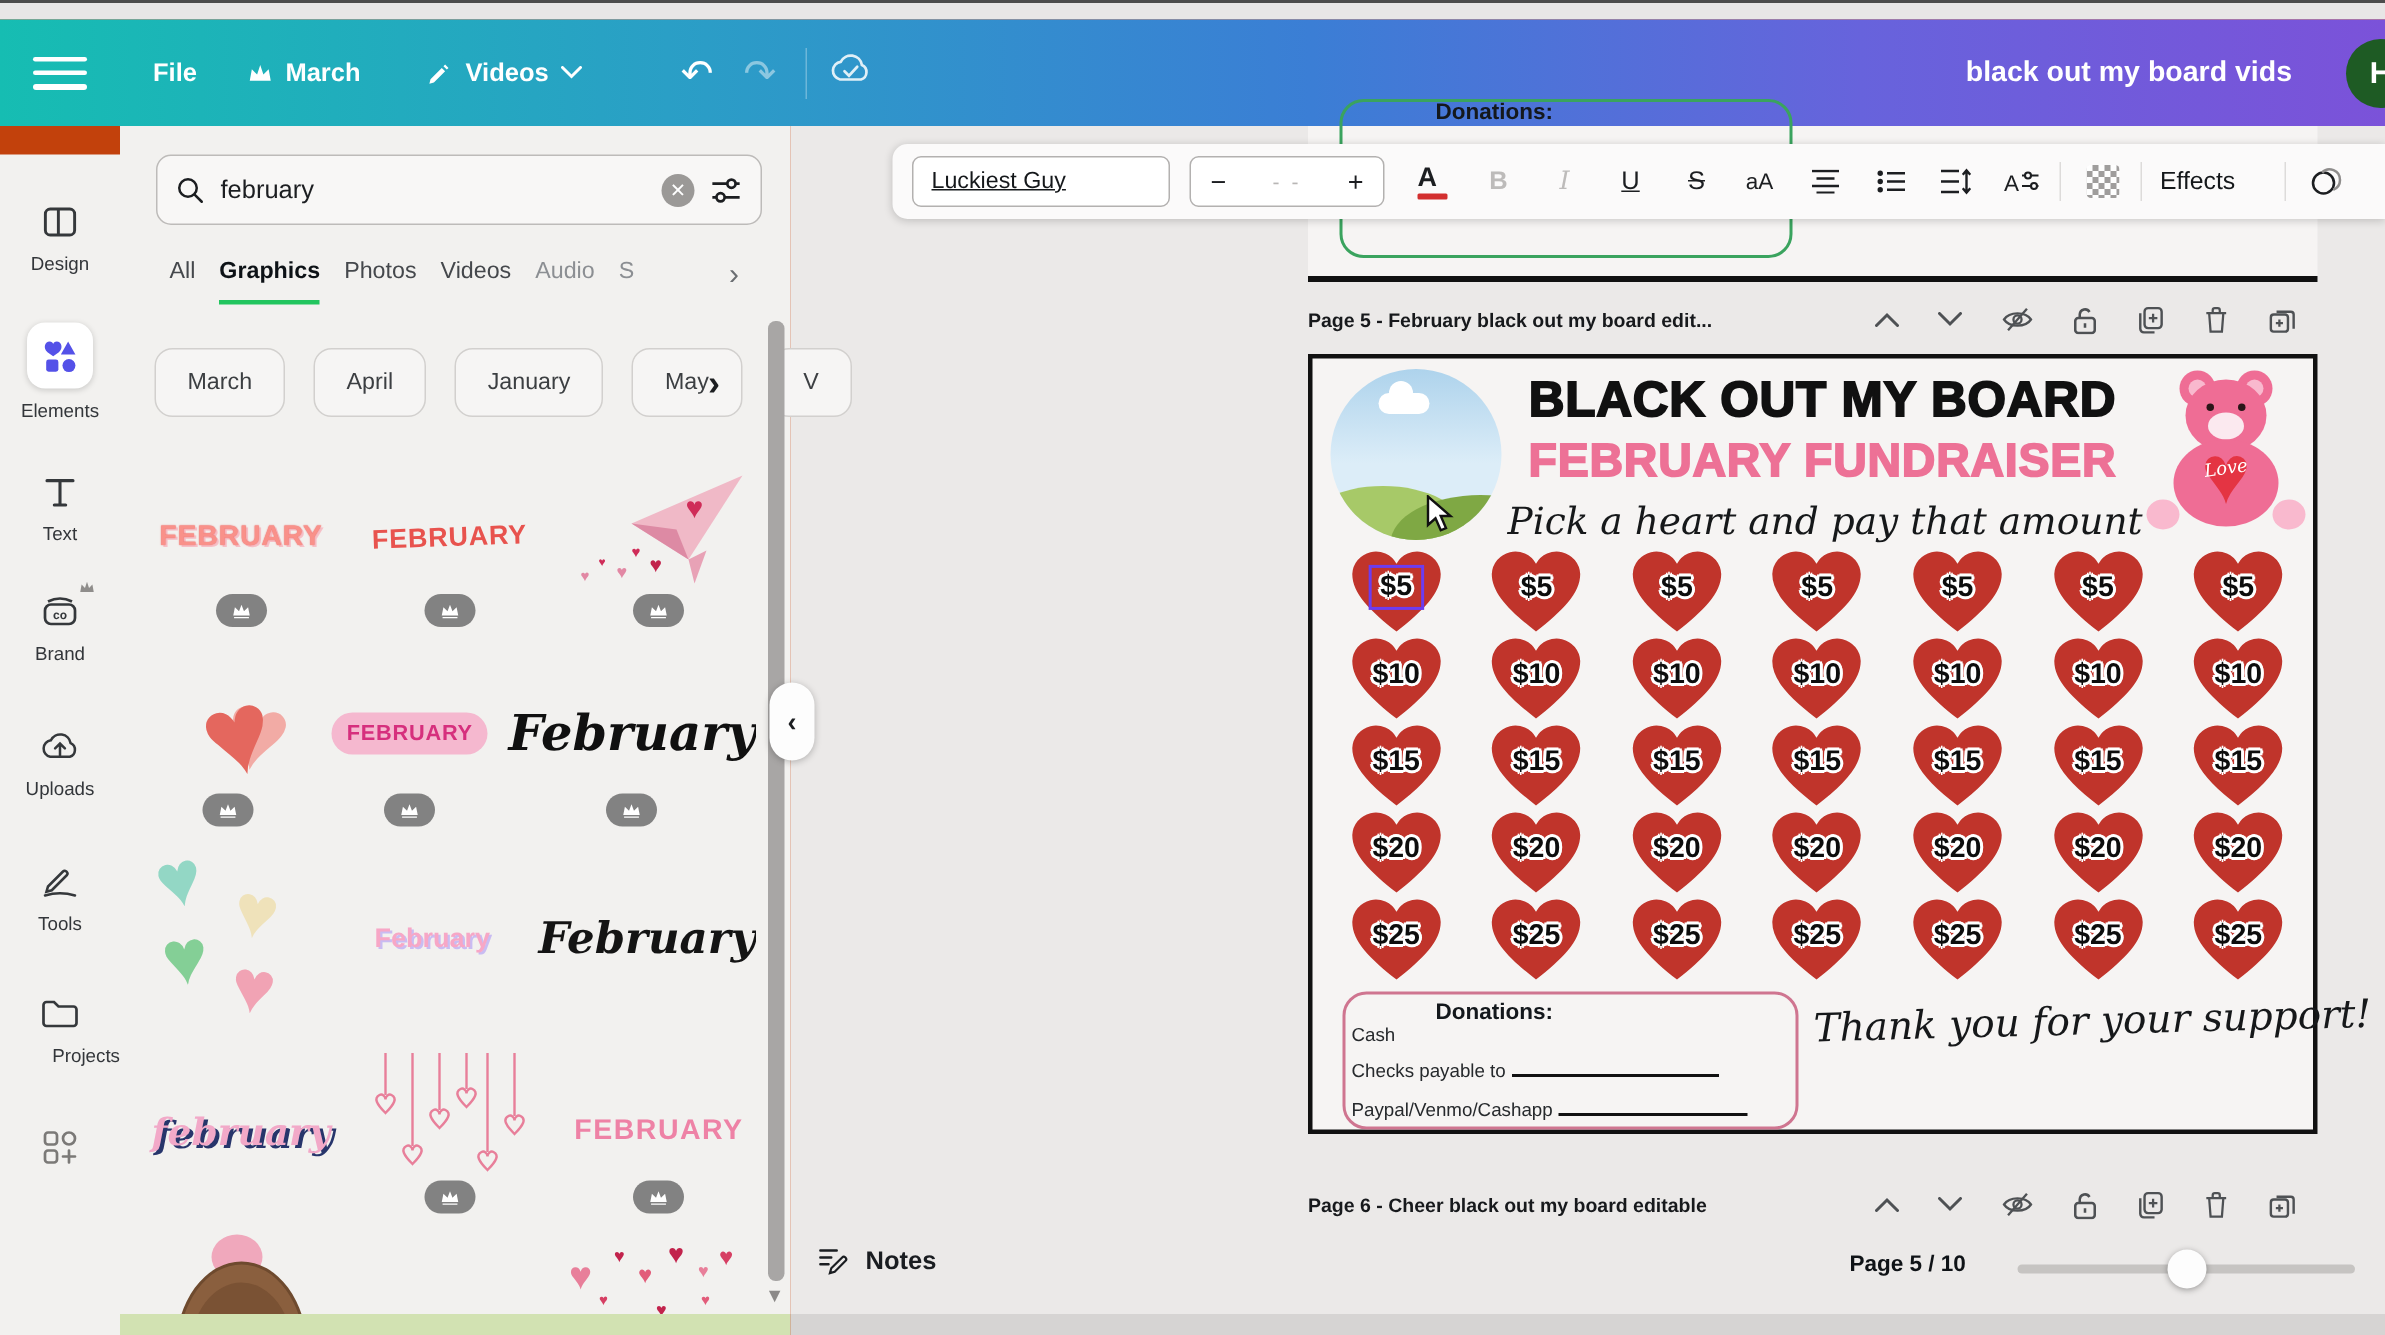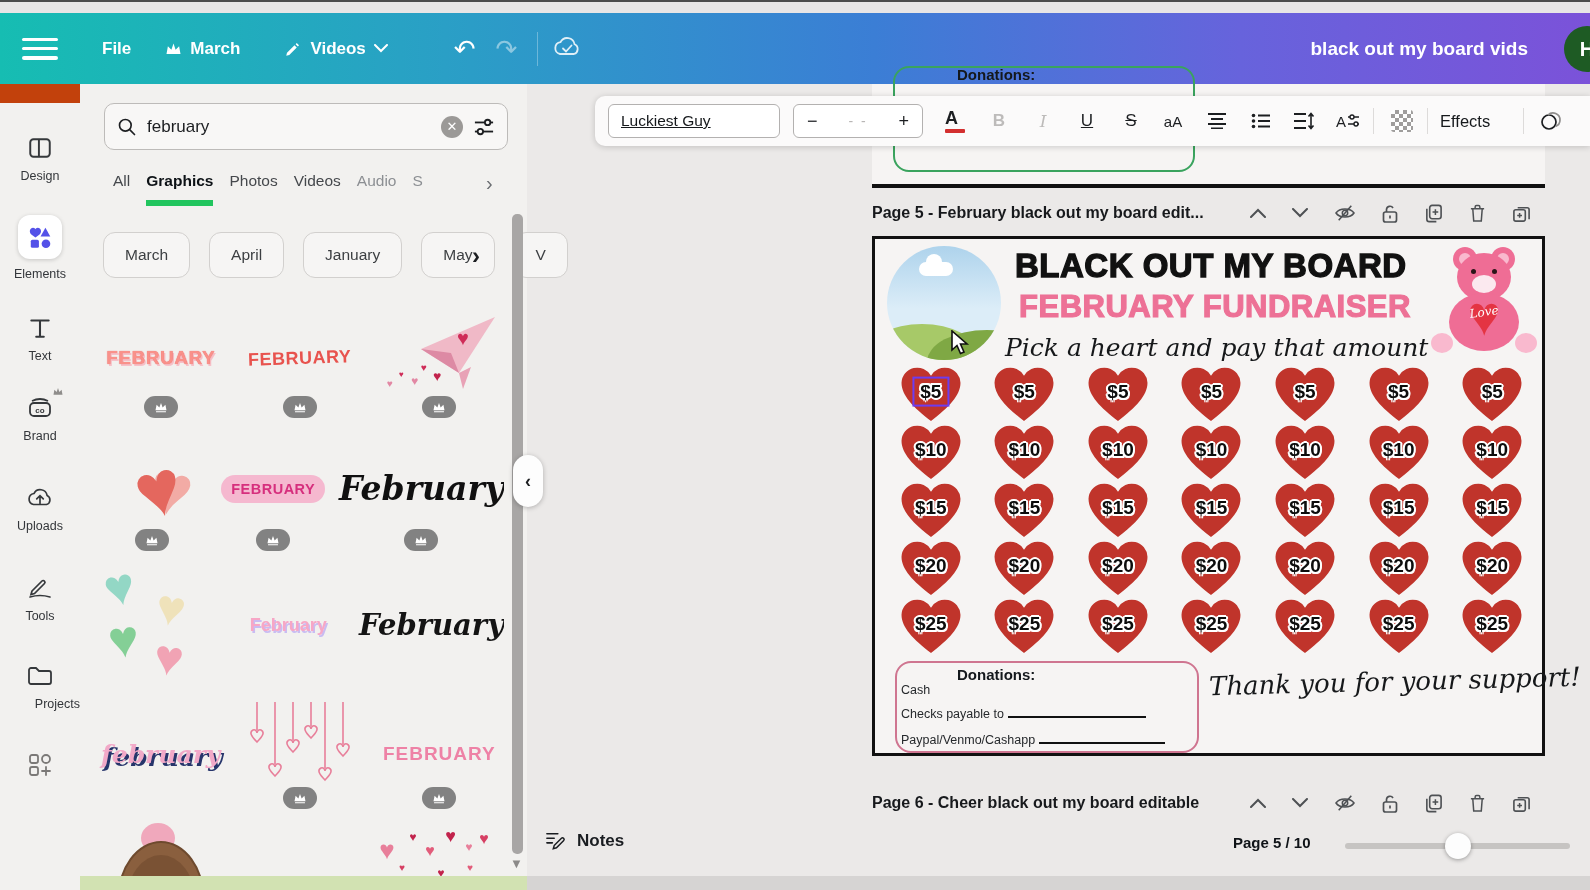--- a/index.html
+++ b/index.html
@@ -29,21 +29,21 @@
   .rail-tile { position:absolute; left:18px; top:-6px; width:44px; height:44px; background:#fff; border-radius:12px; box-shadow:0 1px 4px rgba(0,0,0,.18); }
   .sparkle-btn { position:absolute; left:14px; top:799px; width:48px; height:48px; border-radius:50%; background:#fff; border:2.5px solid #3a7bd5; box-shadow:0 1px 5px rgba(0,0,0,.2); display:flex; align-items:center; justify-content:center; color:#3f58e3; font-size:22px; }
 
   
   .panel { left:80px; top:84px; width:447px; height:792px; background:#f2f1ef; z-index:4; }
   .searchbox { position:absolute; left:24px; top:19px; width:404px; height:47px; border:1.5px solid #bdbbb9; border-radius:10px; background:#f8f7f6; display:flex; align-items:center; padding:0 12px; gap:10px; }
   .searchbox input { flex:1; border:none; outline:none; background:transparent; font-size:17px; color:#1c1e21; font-family:inherit; }
   .clear-btn { width:22px; height:22px; border-radius:50%; background:#9b9997; color:#fff; font-size:13px; display:flex; align-items:center; justify-content:center; cursor:pointer; }
   .tabs { position:absolute; left:33px; top:88px; width:400px; display:flex; gap:16px; font-size:15.5px; color:#45484c; }
   .tab { padding-bottom:10px; cursor:pointer; white-space:nowrap; }
-  .tab.active { color:#0d1216; font-weight:700; border-bottom:6px solid #22c55e; }
+  .tab.active { color:#0d1216; font-weight:700; border-bottom:3px solid #22c55e; }
   .tab-more { position:absolute; left:406px; top:88px; font-size:20px; color:#6b6e72; }
   .chips { position:absolute; left:23px; top:148px; display:flex; gap:19px; }
   .chip { height:46px; padding:0 21px; border:1.5px solid #d2d0ce; border-radius:12px; background:#f6f5f4; display:flex; align-items:center; font-size:15.5px; color:#3c3f42; cursor:pointer; white-space:nowrap; }
   .chip-more { position:absolute; left:392px; top:158px; font-size:24px; font-weight:700; color:#1c1e21; cursor:pointer; }
   .results { position:absolute; left:16px; top:210px; width:408px; height:582px; overflow:hidden; }
   .rgrid { display:grid; grid-template-columns:repeat(3,1fr); column-gap:10px; }
   .gitem { position:relative; display:flex; align-items:center; justify-content:center; cursor:pointer; }
   .crown-badge { position:absolute; bottom:4px; left:50%; transform:translateX(-50%); width:34px; height:22px; border-radius:11px; background:rgba(110,110,110,.85); display:flex; align-items:center; justify-content:center; }
   .panel-scrollbar { position:absolute; left:432px; top:130px; width:11px; height:640px; background:#a8a6a5; border-radius:5px; }
   .scroll-down { position:absolute; left:430px; top:772px; color:#8b8988; font-size:13px; }
@@ -76,31 +76,31 @@
   .tbtn.disabled { color:#bdbbba; cursor:default; }
   .tsep { position:absolute; top:12px; width:1px; height:26px; background:#dddbda; }
   .colorA { font-weight:700; font-size:18px; line-height:1; }
   .colorA .bar { display:block; margin-top:2px; height:4px; width:20px; background:#d32f2f; border-radius:1px; }
   .checker { width:22px; height:22px; background:
       repeating-conic-gradient(#8f8d8c 0 25%, #fff 0 50%);
       background-size:8px 8px; border-radius:3px; opacity:.85; }
   .effects-label { position:absolute; left:845px; top:0; height:50px; display:flex; align-items:center; font-size:16.5px; font-weight:500; color:#15181b; cursor:pointer; }
 
   .page-header { height:30px; display:flex; align-items:center; color:#17191c; z-index:3; }
-  .ph-title { font-size:16px; font-weight:700; color:#17191c; white-space:nowrap; }
+  .ph-title { font-size:13px; font-weight:700; color:#17191c; white-space:nowrap; }
   .ph-icons { position:absolute; left:378px; top:0; display:flex; gap:26px; align-items:center; height:30px; color:#4e5154; }
   .ph-icons svg { cursor:pointer; }
 
   .page5 { left:872px; top:236px; width:673px; height:520px; background:#f6f4f3; border:3px solid #111; }
   .circle-img { position:absolute; left:12px; top:7px; width:114px; height:114px; border-radius:50%; overflow:hidden; background:linear-gradient(#aed3ec,#dcedf8 55%); }
   .hill1 { position:absolute; left:-20px; top:78px; width:110px; height:60px; border-radius:50%; background:#a7c968; }
   .hill2 { position:absolute; left:40px; top:84px; width:120px; height:64px; border-radius:50%; background:#7fa844; }
   .cloud { position:absolute; left:32px; top:16px; width:34px; height:14px; background:#fff; border-radius:8px; }
   .cloud::before { content:""; position:absolute; left:7px; top:-8px; width:16px; height:16px; background:#fff; border-radius:50%; }
-  .d-title1 { position:absolute; left:140px; top:8px; width:400px; text-align:left; font-weight:900; font-size:33px; color:#111; letter-spacing:.5px; -webkit-text-stroke:1.3px #111; white-space:nowrap; }
+  .d-title1 { position:absolute; left:140px; top:8px; width:400px; text-align:center; font-weight:900; font-size:33px; color:#111; letter-spacing:.5px; -webkit-text-stroke:1.3px #111; white-space:nowrap; }
   .d-title2 { position:absolute; left:140px; top:50px; width:400px; text-align:center; font-weight:900; font-size:31px; color:#ed7196; letter-spacing:.5px; -webkit-text-stroke:1.2px #ed7196; white-space:nowrap; }
   .d-sub { position:absolute; left:130px; top:94px; width:420px; text-align:center; font-family:"DejaVu Serif", serif; font-style:italic; font-size:25px; color:#16181a; white-space:nowrap; }
   .hearts-grid { position:absolute; left:9px; top:126px; width:655px; height:292px; display:grid; grid-template-columns:repeat(7,1fr); grid-auto-rows:58px; }
   .heart { position:relative; display:flex; align-items:center; justify-content:center; }
   .heart svg { width:64px; height:57px; }
   .heart .hv { position:absolute; top:50%; left:50%; transform:translate(-50%,-58%); font-weight:900; color:#0d0d0d; font-size:19px;
       text-shadow:-1.5px -1.5px 0 #fff,1.5px -1.5px 0 #fff,-1.5px 1.5px 0 #fff,1.5px 1.5px 0 #fff,0 2px 0 #fff,0 -2px 0 #fff,2px 0 0 #fff,-2px 0 0 #fff; }
   .heart.selected .hv { border:2.5px solid #6c3cf0; padding:2px 6px; }
   .dbox { position:absolute; left:20px; top:422px; width:304px; height:92px; border:2.5px solid #cf7590; border-radius:16px; }
   .dbox-title { position:absolute; left:60px; top:3px; font-weight:700; font-size:15px; color:#14181c; }

